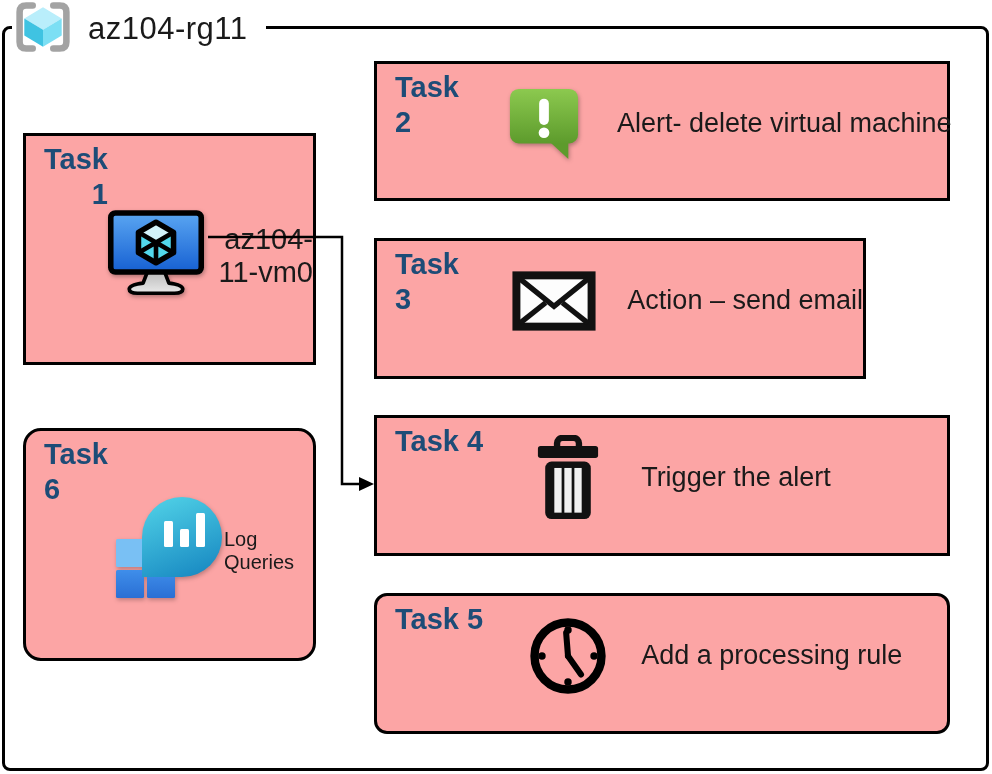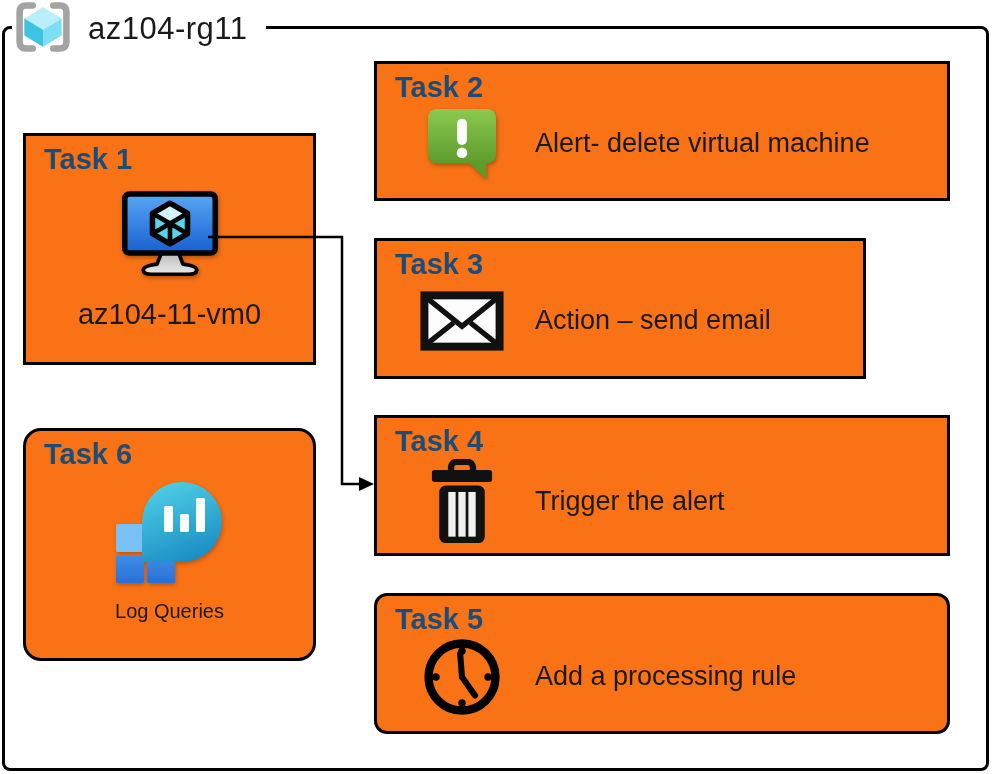--- a/index.html
+++ b/index.html
@@ -12,31 +12,31 @@
     border:3px solid #000; border-radius:8px; background:#fff;
   }
   .legend {
     position:absolute; left:12px; top:2px; height:54px; z-index:6;
     display:flex; align-items:center; gap:16px;
     background:#fff; padding:0 18px 0 2px;text-align:right;
   }
   .rg-label { font-size:31px; color:#1a1a1a; letter-spacing:0.5px; }
 
   .task-box {
-    position:absolute; background:#f97316; border:3px solid #000;
-    display:flex; flex-direction:column; z-index:1;
+    position:absolute; background:#fca5a5; border:3px solid #000;
+    display:flex; flex-direction:row; z-index:1;
   }
   .task-title {
     font-size:29px; font-weight:bold; color:#1d4c77;
     margin:6px 0 0 18px; align-self:flex-start; line-height:1.2;
   }
   .task-box-left { align-items:center; }
   .caption { font-size:29px; color:#1a1a1a; }
 
-  .task1 { left:23px; top:133px; width:293px; height:232px; }
+  .task1 { left:23px; top:133px; width:293px; height:232px;text-align:right; }
   .task6 { left:23px; top:428px; width:293px; height:233px;border-radius:18px; }
   .task2 { left:374px; top:61px;  width:576px; height:140px; }
   .task3 { left:374px; top:238px; width:492px; height:141px; }
   .task4 { left:374px; top:415px; width:576px; height:141px; }
   .task5 { left:374px; top:593px; width:576px; height:141px;border-radius:13px; }
 
   .task-row {
     display:flex; align-items:center; gap:30px;
     margin:0 0 0 42px; flex:1; padding-bottom:16px;
   }

